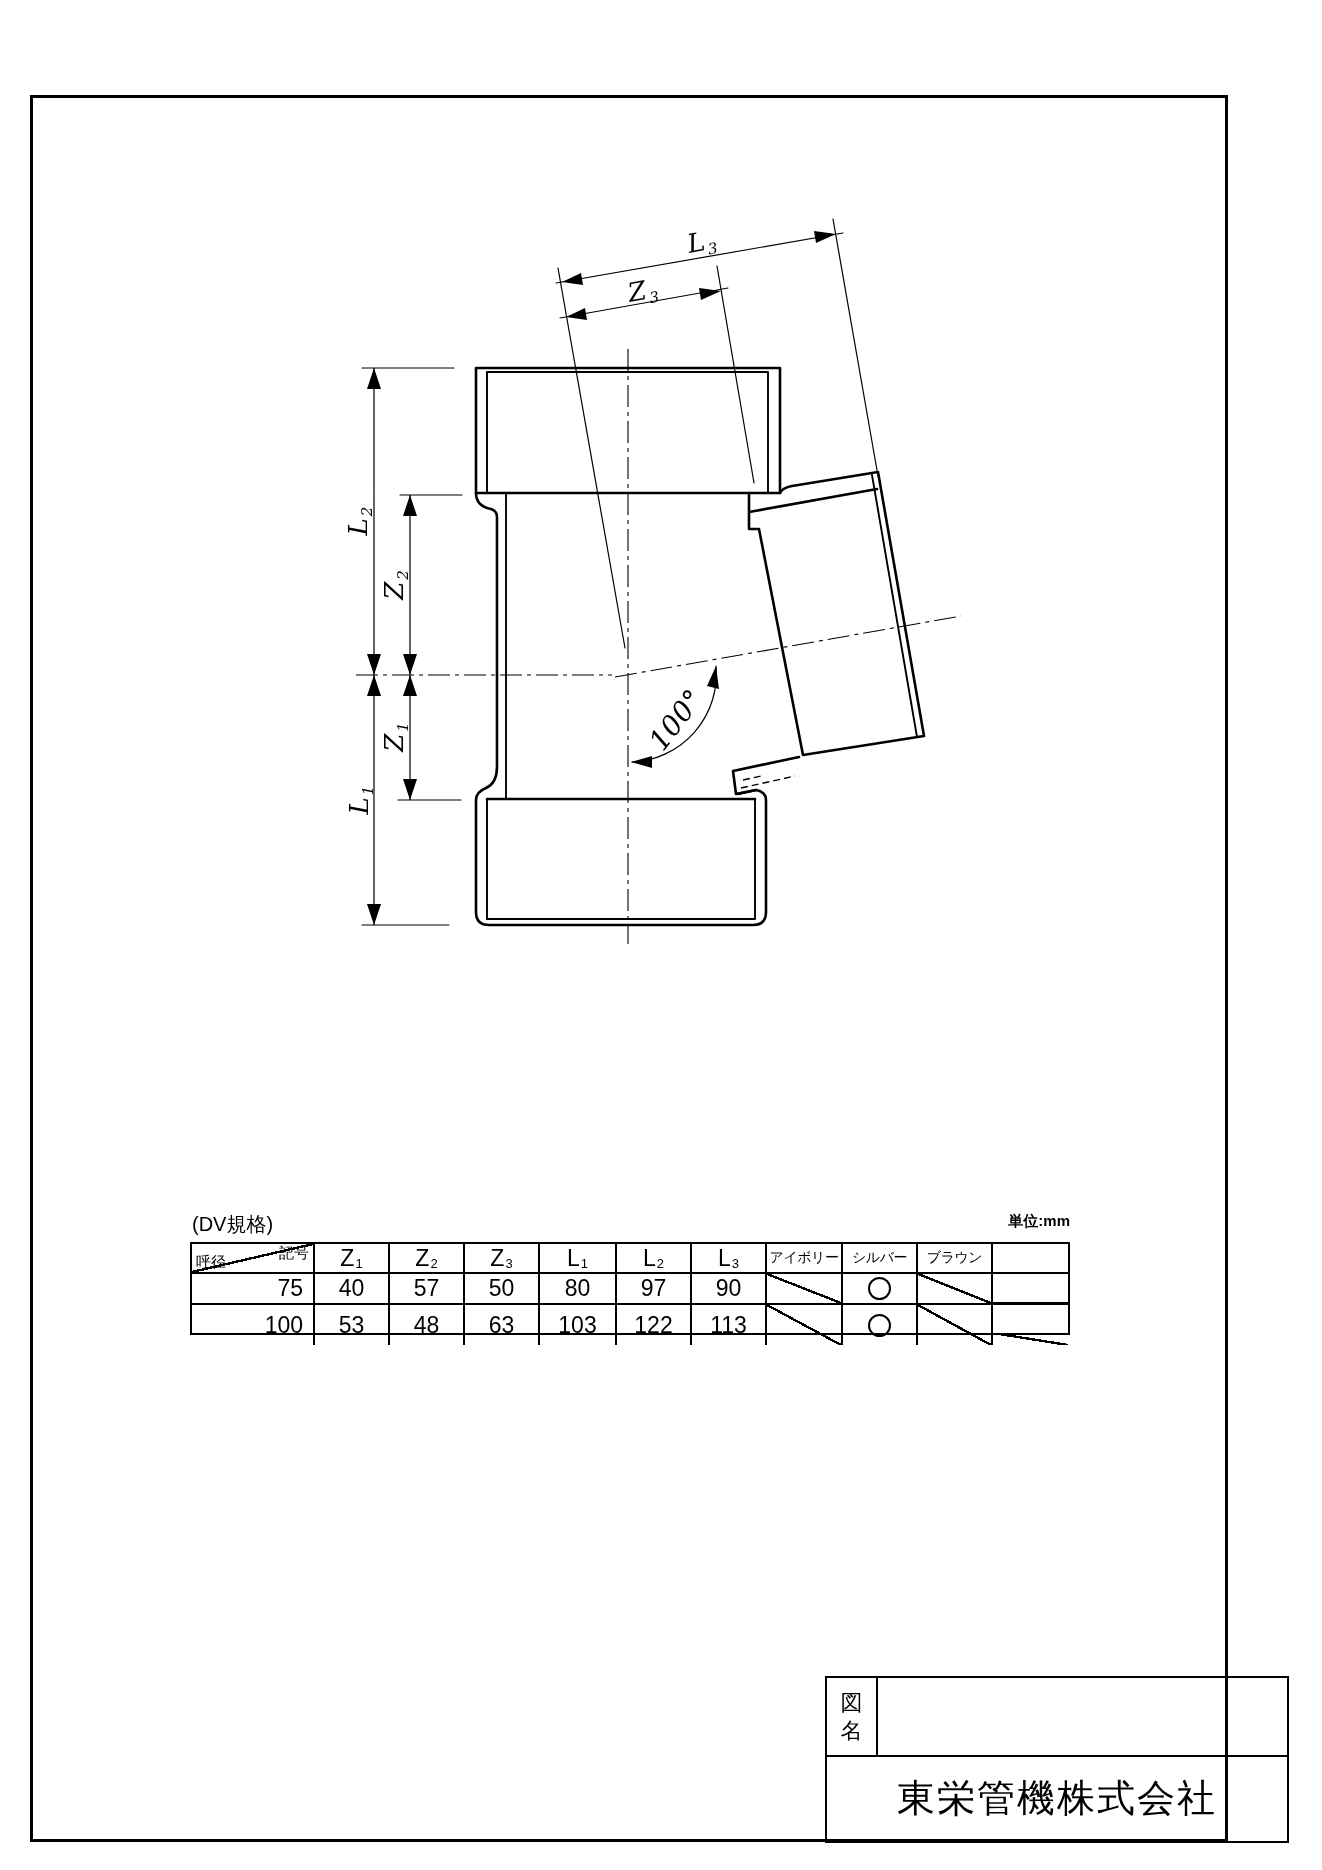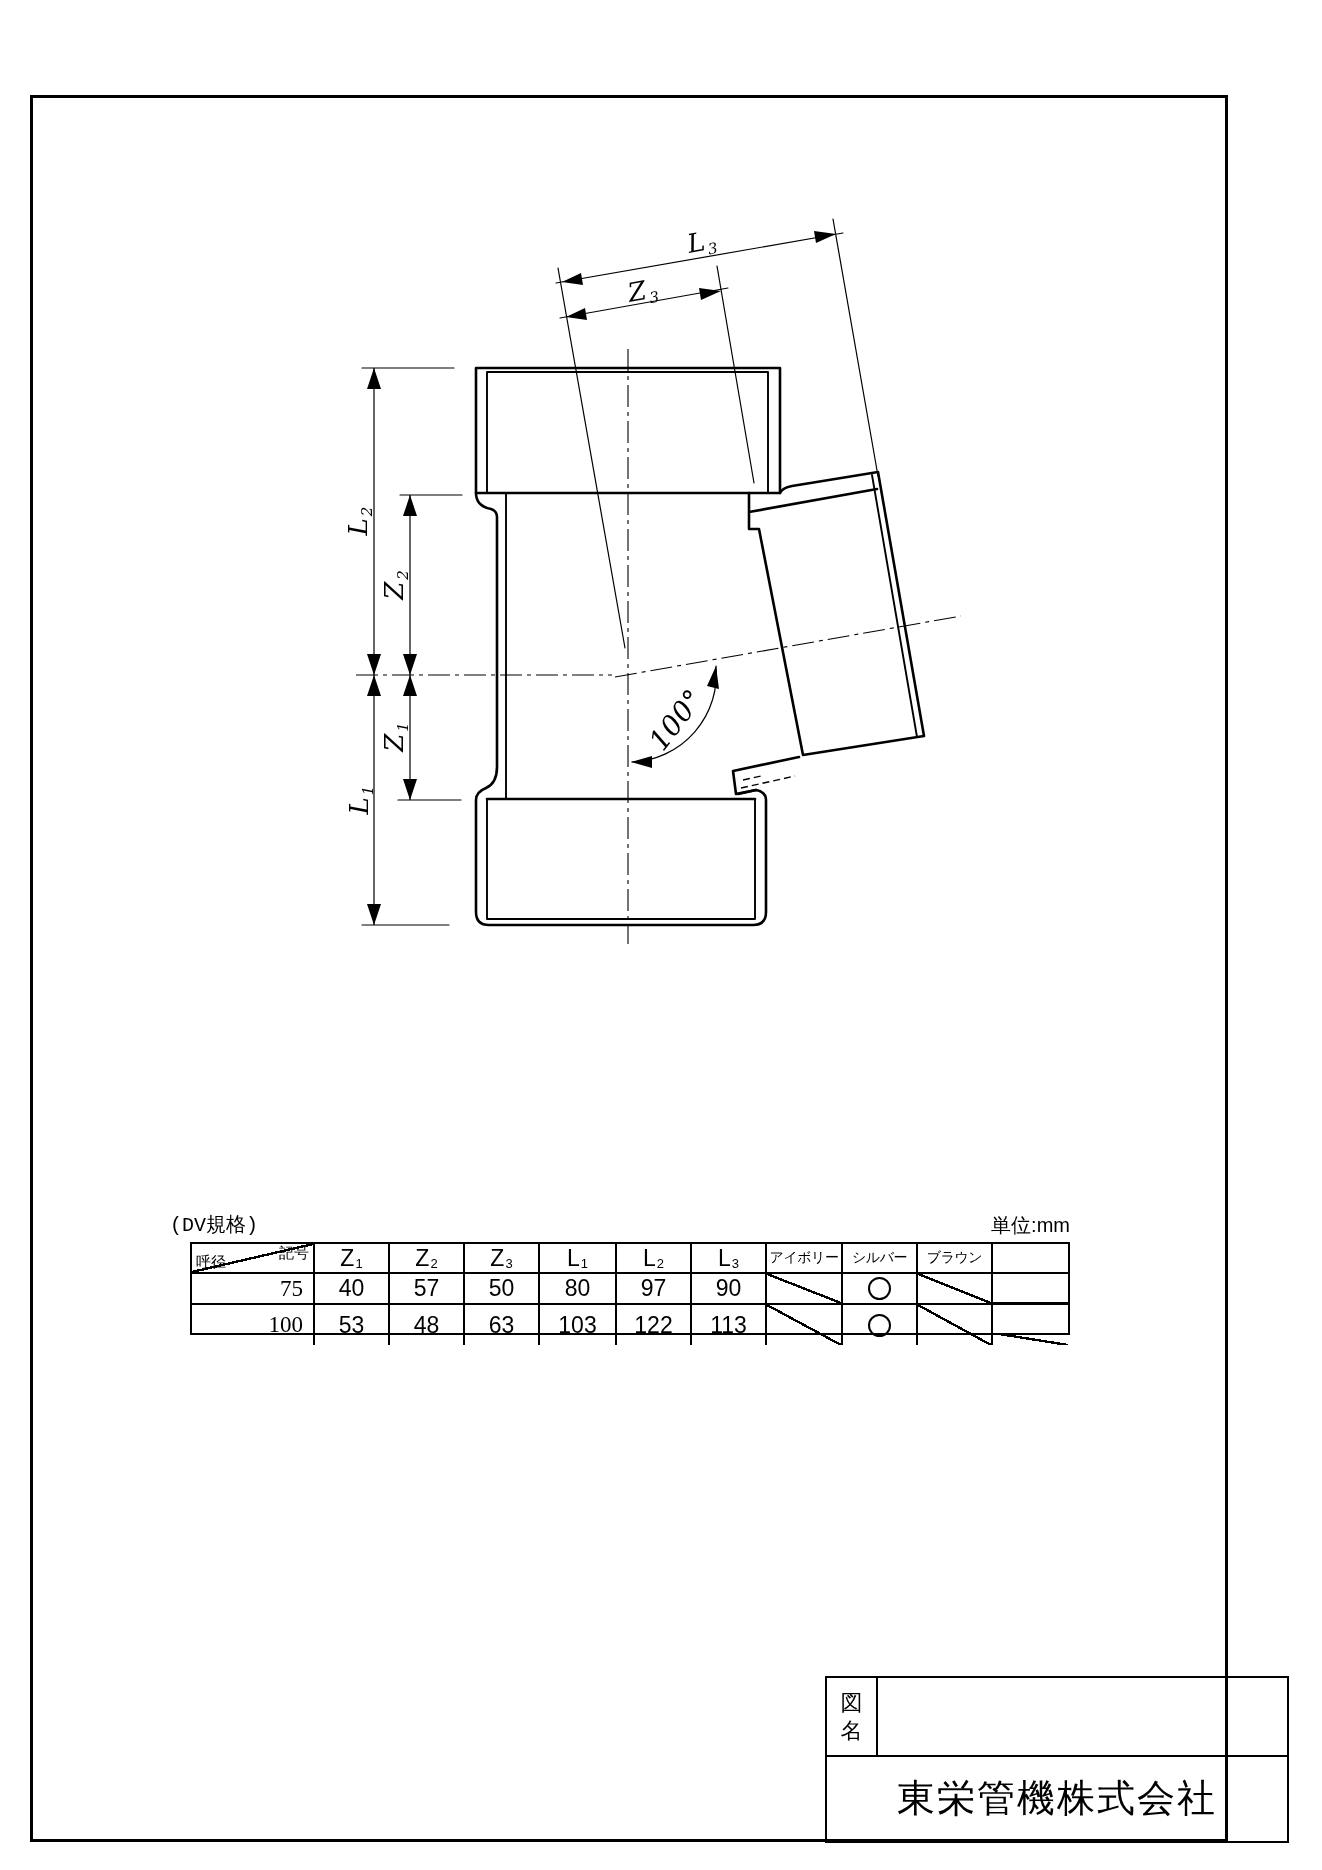--- a/index.html
+++ b/index.html
@@ -17,37 +17,37 @@
   .sH{stroke:#000;stroke-width:1.4;fill:none;stroke-dasharray:7 4;}
 
   
   .dimlbl{position:absolute;transform:translate(-50%,-50%) rotate(var(--rot,0deg));
           font-family:"DejaVu Serif","Liberation Serif",serif;font-style:italic;
           font-size:26px;white-space:nowrap;}
   .dsub{font-size:15px;vertical-align:-5px;margin-left:2px;}
 
   
   .note{position:absolute;font-size:20px;}
-  #dv-note{left:170px;top:1211px;font-family:Liberation Mono, monospace;}
-  #unit-note{left:940px;top:1212px;width:130px;text-align:right;font-size:20px;}
+  #dv-note{left:192px;top:1211px;}
+  #unit-note{left:940px;top:1212px;width:130px;text-align:right;font-size:15px;font-weight:bold;}
 
   
   .dtable{position:absolute;left:190px;top:1242px;width:880px;height:93px;
           border:2px solid #000;box-sizing:border-box;font-size:23px;}
   .trow{display:flex;box-sizing:border-box;text-align:center;}
   .trow.rh{height:30px;border-bottom:2px solid #000;}
   .trow.r1{height:31px;border-bottom:2px solid #000;}
   .trow.r2{height:40px;}
   .cell{box-sizing:border-box;border-right:2px solid #000;display:flex;
         align-items:center;justify-content:center;overflow:hidden;position:relative;}
   .cell.last{border-right:none;}
   .c0{width:123px;}.c1{width:75px;}.c2{width:75px;}.c3{width:75px;}.c4{width:77px;}
   .c5{width:75px;}.c6{width:75px;}.c7{width:76px;}.c8{width:75px;}.c9{width:75px;}.c10{width:75px;margin-top:28px;}
   .cell.num{font-size:23px;}
-  .cell.size{justify-content:flex-end;padding-right:10px;font-family:Liberation Serif, serif;}
+  .cell.size{justify-content:flex-end;padding-right:10px;}
   .hdim{font-size:23px;}
   .subn{font-size:13px;transform:translateY(5px);margin-left:1px;}
   .hcolor{font-size:14px;letter-spacing:-0.5px;}
   .corner{background-image:linear-gradient(to bottom right,
             transparent calc(50% - 1.2px),#000 calc(50% - 1.2px),
             #000 calc(50% + 1.2px),transparent calc(50% + 1.2px));}
   .corner .tr{position:absolute;top:0px;right:4px;font-size:15px;}
   .corner .bl{position:absolute;bottom:0px;left:4px;font-size:15px;}
   .mark-slash{background-image:linear-gradient(to top right,
             transparent calc(50% - 1.2px),#000 calc(50% - 1.2px),

